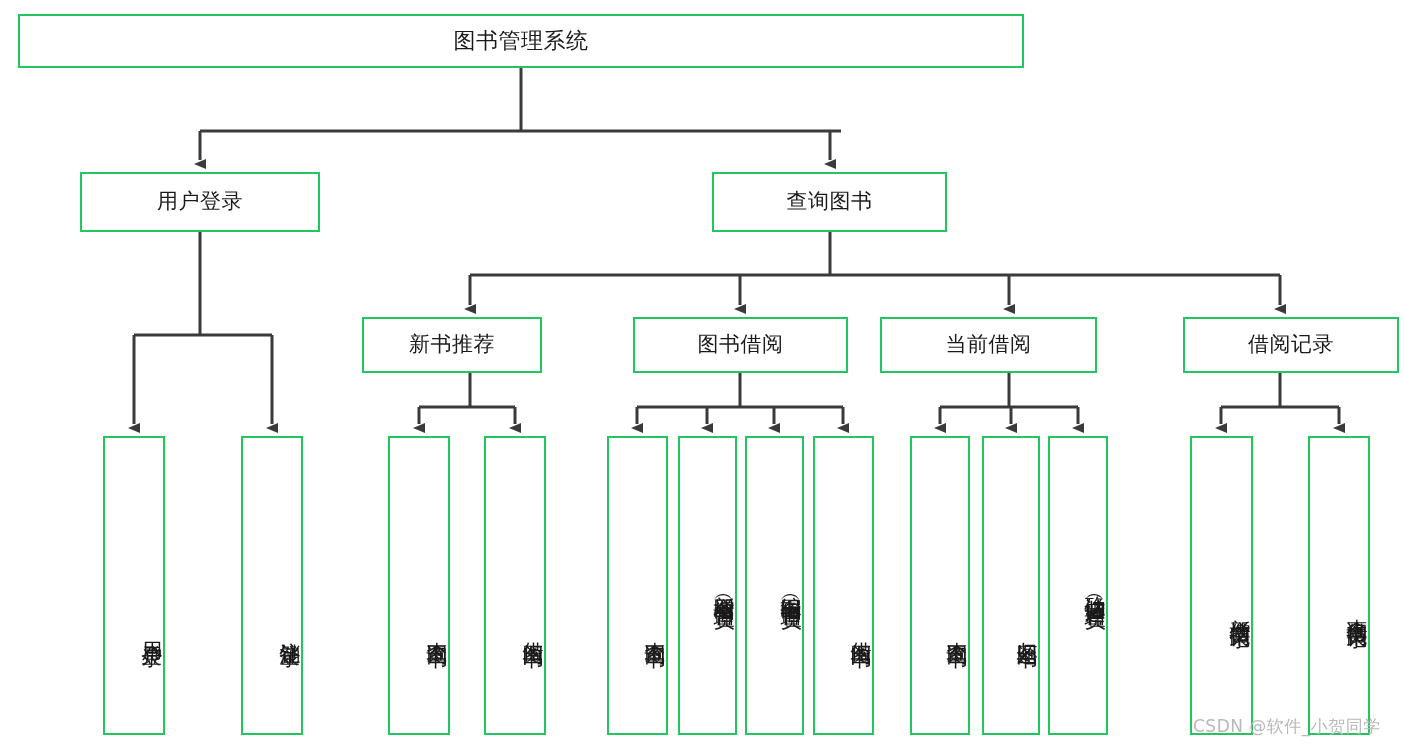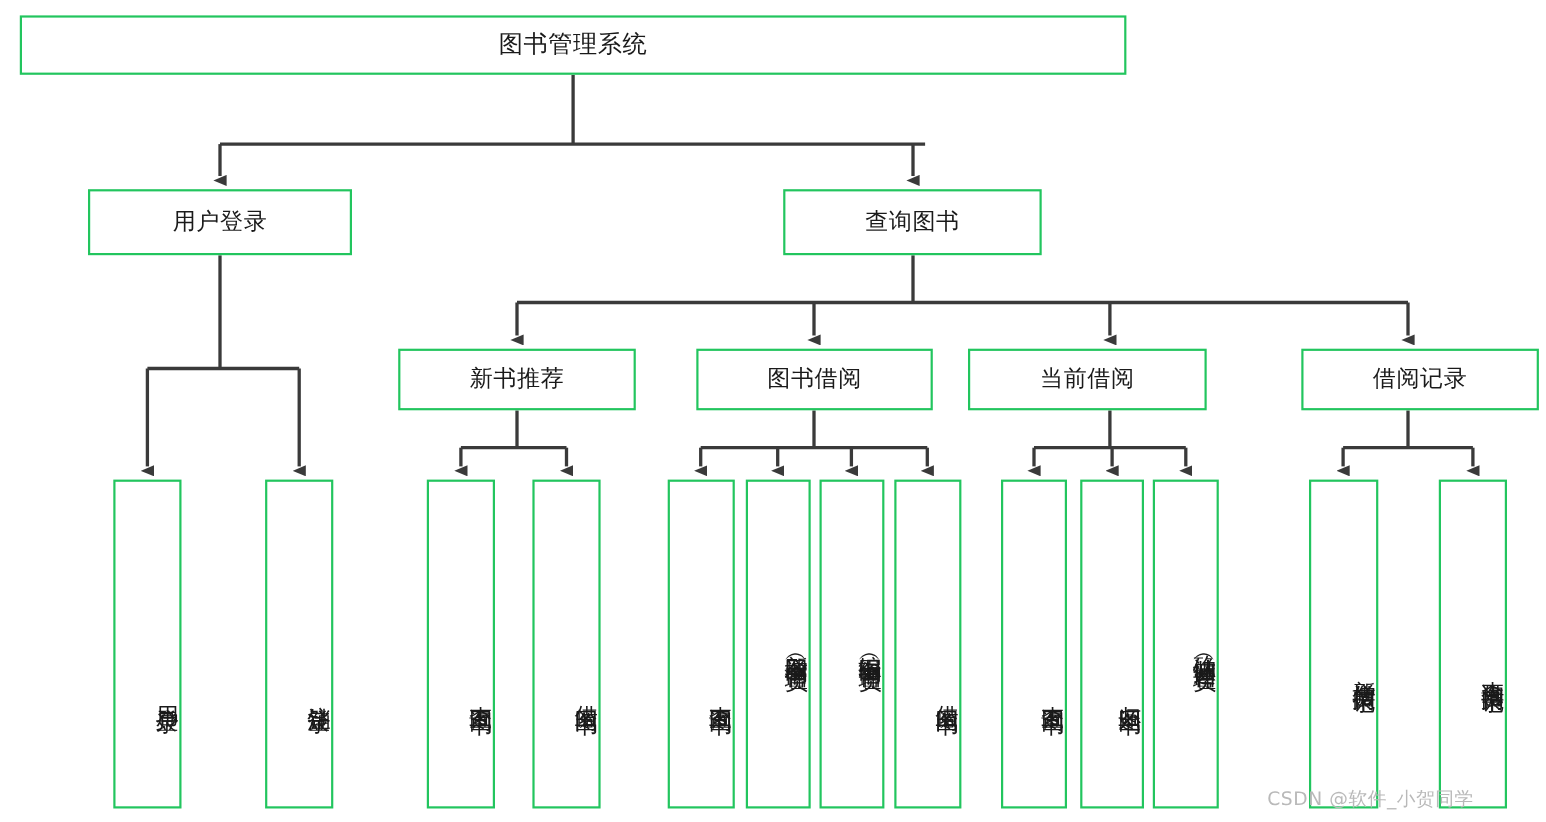--- a/index.html
+++ b/index.html
@@ -132,21 +132,21 @@
     <span class="node-label">图书管理系统</span>
   </div>
 
   <div class="node horiz" style="left:80px; top:172px; width:240px; height:60px;">
     <span class="node-label">用户登录</span>
   </div>
   <div class="node horiz" style="left:712px; top:172px; width:235px; height:60px;">
     <span class="node-label">查询图书</span>
   </div>
 
-  <div class="node horiz" style="left:362px; top:317px; width:216px; height:56px;">
+  <div class="node horiz" style="left:362px; top:317px; width:180px; height:56px;">
     <span class="node-label">新书推荐</span>
   </div>
   <div class="node horiz" style="left:633px; top:317px; width:215px; height:56px;">
     <span class="node-label">图书借阅</span>
   </div>
   <div class="node horiz" style="left:880px; top:317px; width:217px; height:56px;">
     <span class="node-label">当前借阅</span>
   </div>
   <div class="node horiz" style="left:1172px; top:317px; width:216px; height:56px;margin-left:11px;">
     <span class="node-label">借阅记录</span>
@@ -189,17 +189,17 @@
     <span class="node-label">确认归还（管理员）</span>
   </div>
 
   <div class="node vert" style="left:1190px; top:436px; width:63px; height:299px; padding-top:44px;">
     <span class="node-label">新增借阅记录</span>
   </div>
   <div class="node vert" style="left:1308px; top:436px; width:62px; height:299px; padding-top:44px;">
     <span class="node-label">查询借阅记录</span>
   </div>
 
-  <div class="watermark" style="left:1152px; top:715px;text-align:right;">
+  <div class="watermark" style="left:1193px; top:715px;text-align:right;">
     <span>CSDN @软件_小贺同学</span>
   </div>
 
 </div>
 
 </body></html>

